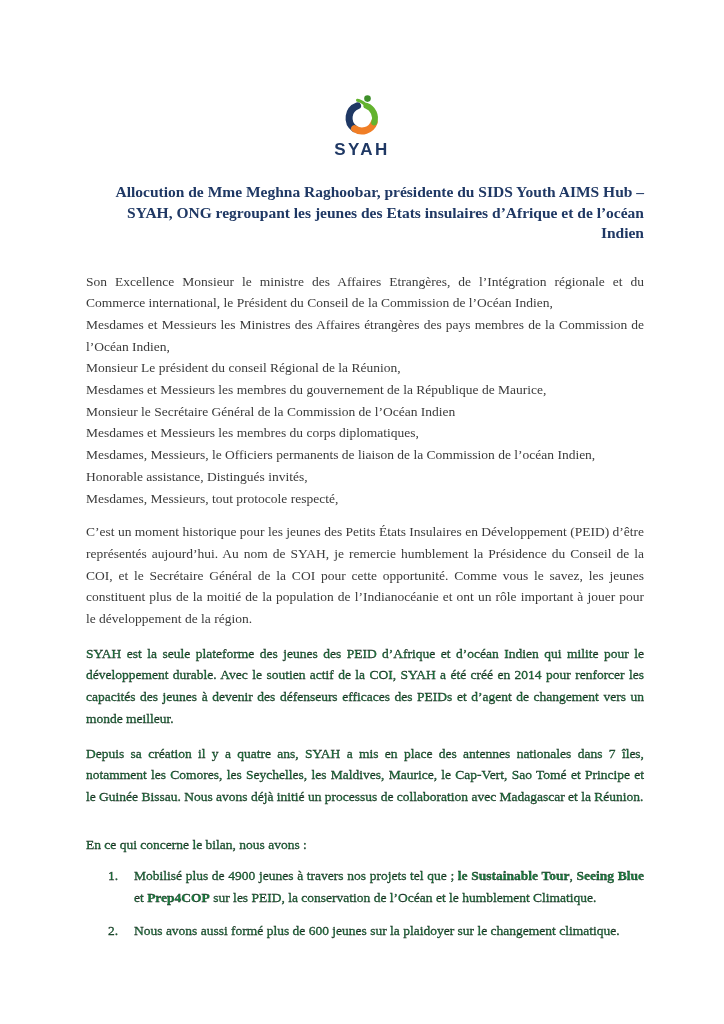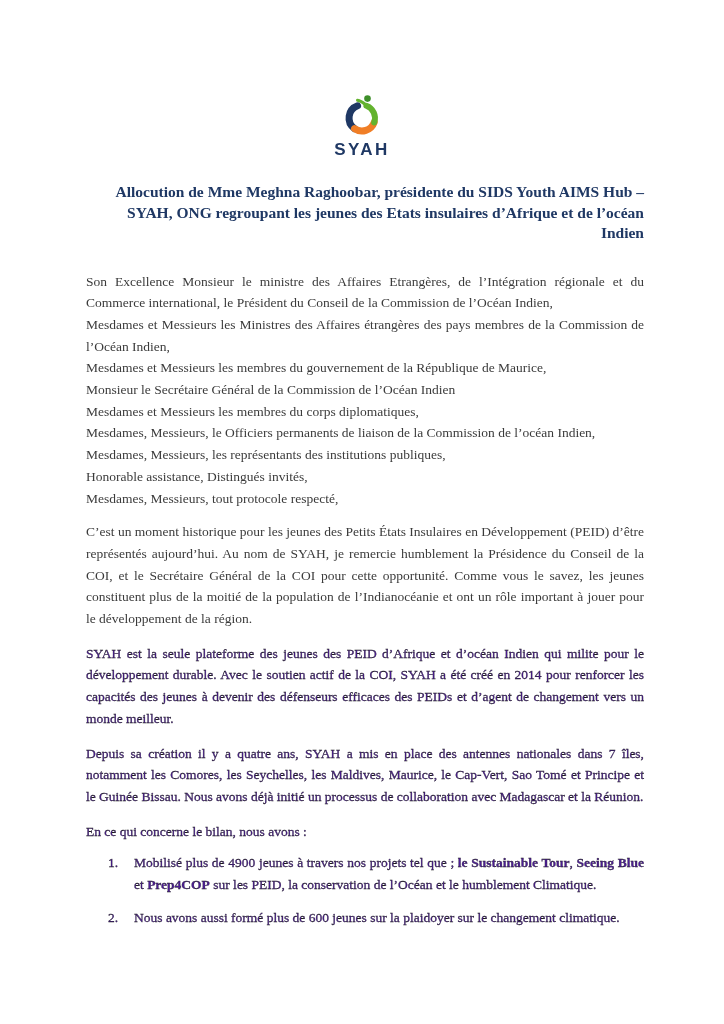--- a/index.html
+++ b/index.html
@@ -35,24 +35,24 @@
     font-size:13.5px;
     line-height:21.7px;
     color:#3b3b3b;
     text-align:justify;
   }
   .salutations{margin-top:27px;}
   .salutation{text-align:justify;}
   .para{margin-top:12px;}
   .para+.para{margin-top:13px;}
   .dark{
-    color:#4c1d95;
+    color:#15803d;
     -webkit-text-stroke:0.3px #1b1b1b;
   }
-  .bilan-intro{margin-top:13px;}
+  .bilan-intro{margin-top:26px;}
   .num-list{margin-top:10px;}
   .list-item{
     position:relative;
     padding-left:48px;
     text-align:justify;
   }
   .list-item+.list-item{margin-top:11px;}
   .list-num{
     position:absolute;
     left:22px;top:0;
@@ -80,25 +80,25 @@
     <div class="logo-text">SYAH</div>
   </div>
 
   <div class="doc-title">Allocution de Mme Meghna Raghoobar, présidente du SIDS Youth AIMS Hub – SYAH, ONG regroupant les jeunes des Etats insulaires d’Afrique et de l’océan Indien</div>
 
   <div class="content">
 
     <div class="salutations">
       <div class="salutation">Son Excellence Monsieur le ministre des Affaires Etrangères, de l’Intégration régionale et du Commerce international, le Président du Conseil de la Commission de l’Océan Indien,</div>
       <div class="salutation">Mesdames et Messieurs les Ministres des Affaires étrangères des pays membres de la Commission de l’Océan Indien,</div>
+      <div class="salutation">Monsieur Le président du conseil Régional de la Réunion,</div>
       <div class="salutation">Mesdames et Messieurs les membres du gouvernement de la République de Maurice,</div>
       <div class="salutation">Monsieur le Secrétaire Général de la Commission de l’Océan Indien</div>
       <div class="salutation">Mesdames et Messieurs les membres du corps diplomatiques,</div>
       <div class="salutation">Mesdames, Messieurs, le Officiers permanents de liaison de la Commission de l’océan Indien,</div>
-      <div class="salutation">Mesdames, Messieurs, les représentants des institutions publiques,</div>
       <div class="salutation">Honorable assistance, Distingués invités,</div>
       <div class="salutation">Mesdames, Messieurs, tout protocole respecté,</div>
     </div>
 
     <div class="para">C’est un moment historique pour les jeunes des Petits États Insulaires en Développement (PEID) d’être représentés aujourd’hui. Au nom de SYAH, je remercie humblement la Présidence du Conseil de la COI, et le Secrétaire Général de la COI pour cette opportunité. Comme vous le savez, les jeunes constituent plus de la moitié de la population de l’Indianocéanie et ont un rôle important à jouer pour le développement de la région.</div>
 
     <div class="para dark">SYAH est la seule plateforme des jeunes des PEID d’Afrique et d’océan Indien qui milite pour le développement durable. Avec le soutien actif de la COI, SYAH a été créé en 2014 pour renforcer les capacités des jeunes à devenir des défenseurs efficaces des PEIDs et d’agent de changement vers un monde meilleur.</div>
 
     <div class="para dark">Depuis sa création il y a quatre ans, SYAH a mis en place des antennes nationales dans 7 îles, notamment les Comores, les Seychelles, les Maldives, Maurice, le Cap-Vert, Sao Tomé et Principe et le Guinée Bissau. Nous avons déjà initié un processus de collaboration avec Madagascar et la Réunion.</div>
 

